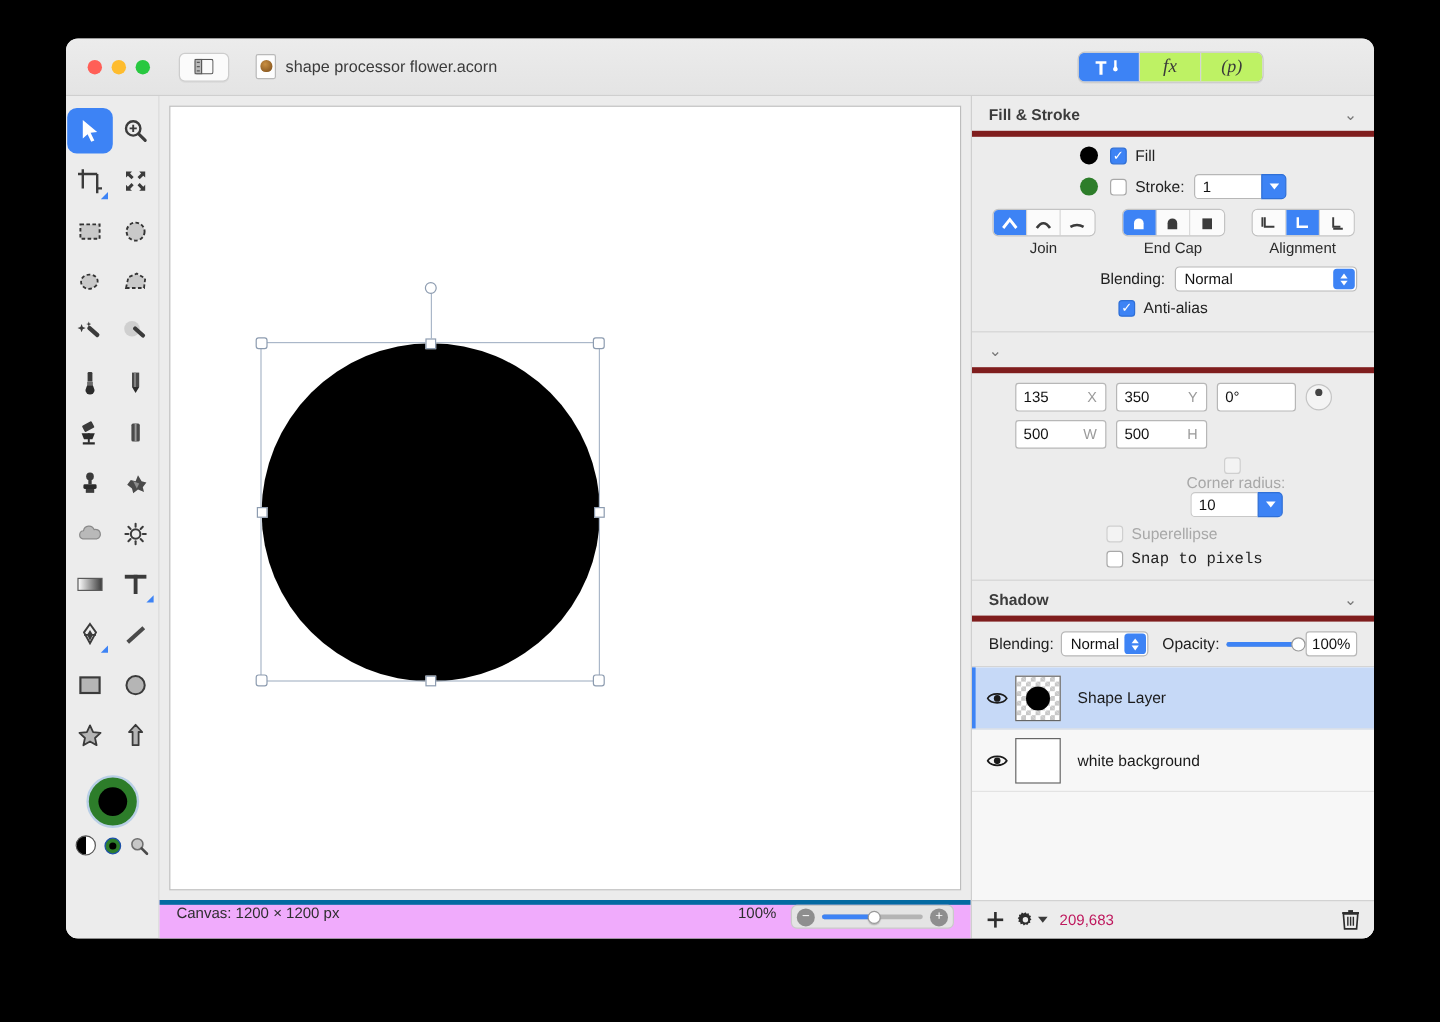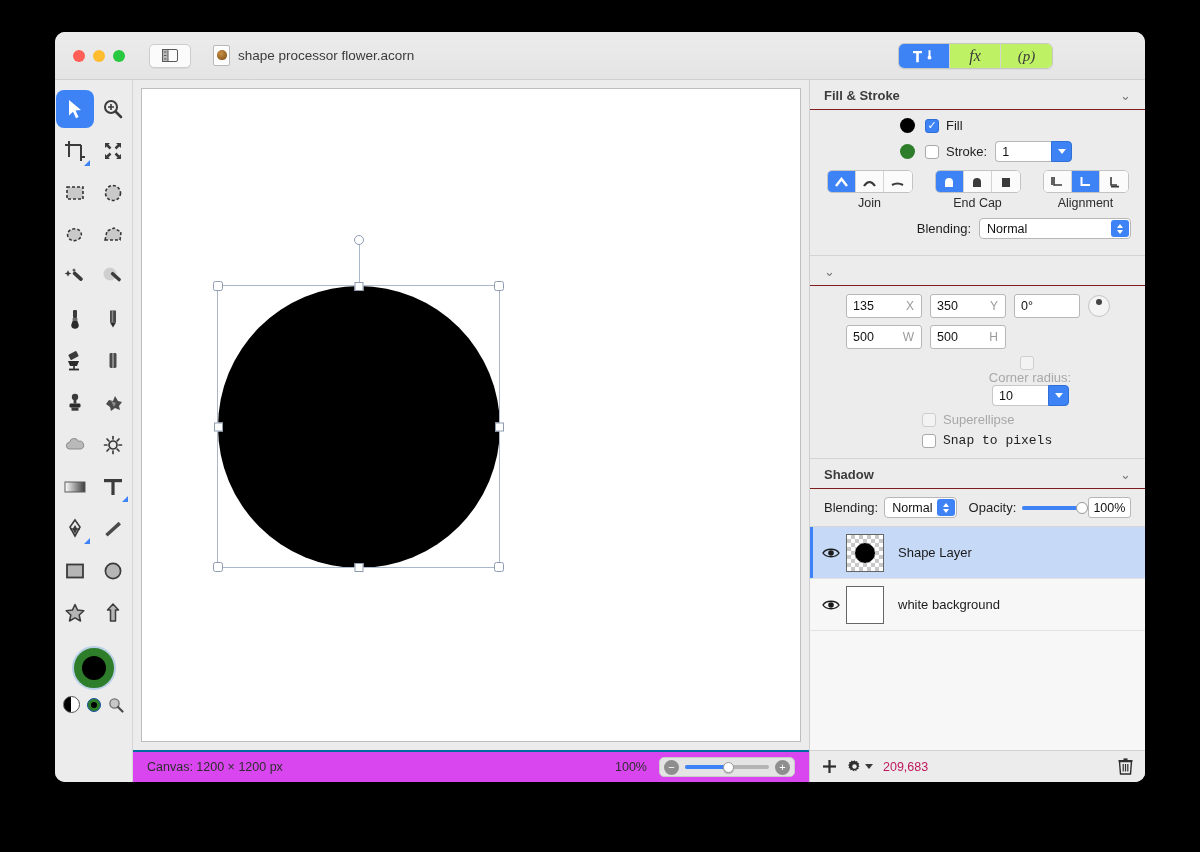--- a/index.html
+++ b/index.html
@@ -198,23 +198,23 @@
   }
   #rot-knob {
     position: absolute; left: 50%; top: -51px;
     width: 10px; height: 10px; margin-left: -5px;
     border-radius: 50%; background: #fff; border: 1px solid #8d9cb0;
   }
 
   
   #statusbar {
     height: 32px; flex: none;
-    border-top: 2px solid #0369a1;
-    background: #d946ef;
-    display: flex; align-items: center;
+    border-top: 4px solid #0369a1;
+    background: #f0abfc;
+    display: flex; align-items: flex-start;
     padding: 0 14px;
     font-size: 12.5px; color: #2e2e2e;
   }
   .sb-spacer { flex: 1; }
   .zoom-pct { margin-right: 12px; font-size: 12.5px; }
   .zoom-ctl {
     display: flex; align-items: center; gap: 0;
     background: #e4e4e4;
     border: 1px solid #c9c9c9;
     border-radius: 5px;
@@ -243,21 +243,21 @@
   #inspector {
     width: 336px; flex: none;
     background: #ececec;
     border-left: 1px solid #cfcfcf;
     display: flex; flex-direction: column;
     min-height: 0;
   }
   .section-head {
     display: flex; align-items: center;
     padding: 8px 14px 6px 14px;
-    border-bottom: 1px solid #7f1d1d;
+    border-bottom: 5px solid #7f1d1d;
   }
   .section-title { font-size: 13px; font-weight: bold; color: #3c3c3c; flex: 1; }
   .chev { color: #777; font-size: 13px; }
 
   .pane { padding: 8px 14px 10px 14px; border-bottom: 1px solid #d4d4d4; }
   .row { display: flex; align-items: center; margin-bottom: 8px; }
   .swatch { width: 15px; height: 15px; border-radius: 50%; margin-right: 10px; }
   .swatch.black { background: #000; }
   .swatch.green { background: #2d7d2a; }
 
@@ -796,20 +796,24 @@
           <div class="label">Blending:</div>
           <div class="popup" style="width:152px; margin-left:8px;">
             <span>Normal</span>
             <span class="pu-arrows">
               <span class="up"></span>
                 <span class="dn"></span>
             </span>
           </div>
         </div>
 
+        <div class="row" style="padding-left:108px; margin-bottom:2px;">
+          <div class="cb on"></div>
+          <div class="cb-label">Anti-alias</div>
+        </div>
       </div>
 
       <div class="section-head">
         <div class="chev">⌄</div>
       </div>
       <div class="pane">
         <div class="geo-row" style="padding-left:22px;">
           <div class="geo-field">
             <span>135</span>
             <span class="unit">X</span>

